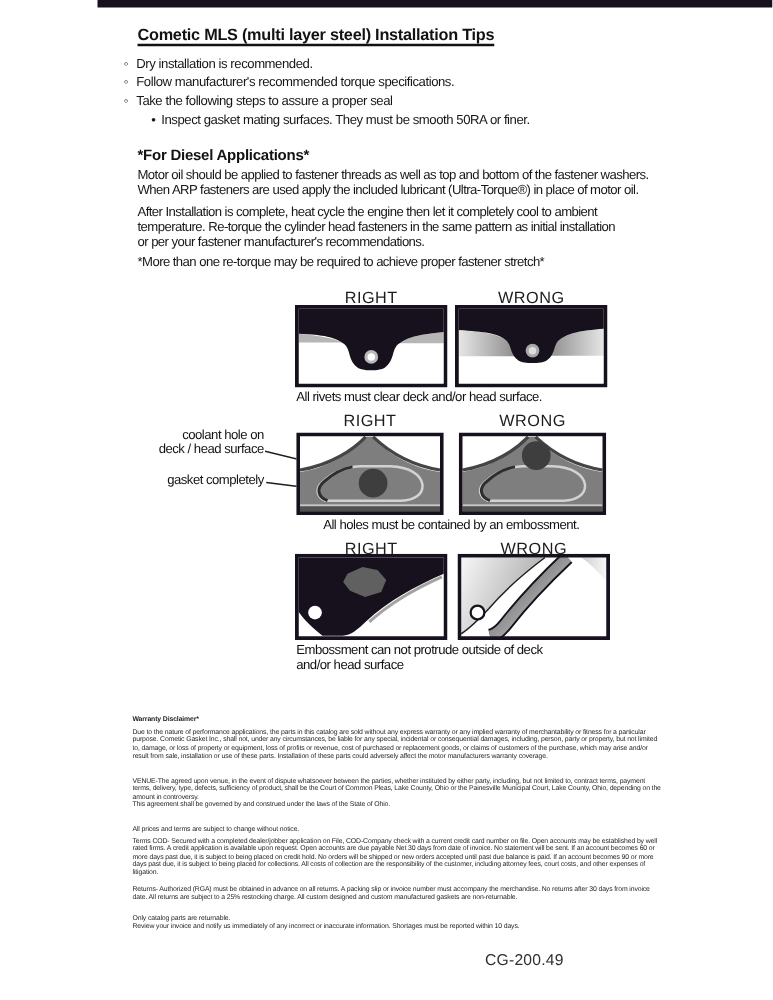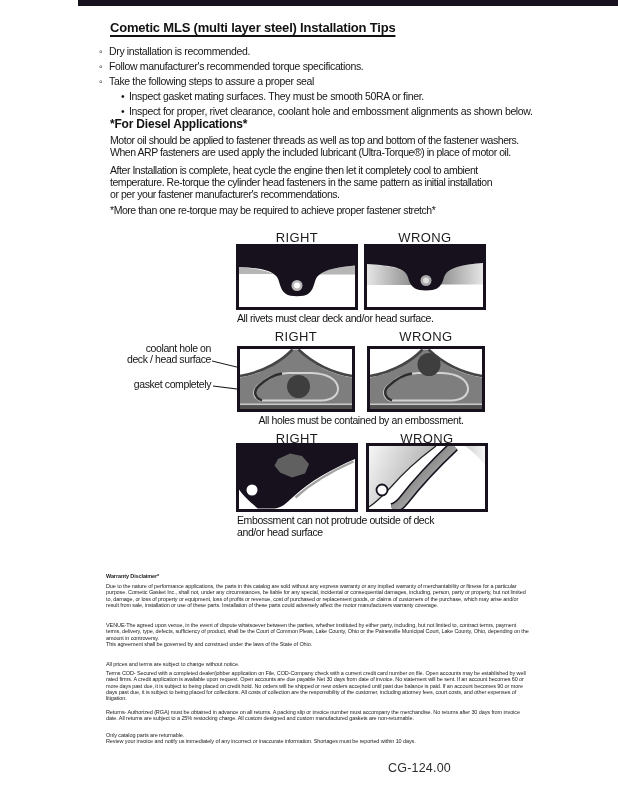--- a/index.html
+++ b/index.html
@@ -56,21 +56,20 @@
 
 <div class="abs top-bar"></div>
 
 <h1 class="abs title">Cometic MLS (multi layer steel) Installation Tips</h1>
 
 <div class="abs tips">
   <div class="tip l1"><span class="m">◦</span><span>Dry installation is recommended.</span></div>
   <div class="tip l1"><span class="m">◦</span><span>Follow manufacturer's recommended torque specifications.</span></div>
   <div class="tip l1"><span class="m">◦</span><span>Take the following steps to assure a proper seal</span></div>
   <div class="tip l2"><span class="m">•</span><span>Inspect gasket mating surfaces.  They must be smooth 50RA or finer.</span></div>
-  <div class="tip l2"><span class="m">•</span><span>Inspect for proper, rivet clearance, coolant hole and embossment alignments as shown below.</span></div>
 </div>
 
 <div class="abs diesel-heading">*For Diesel Applications*</div>
 <div class="abs para p1">Motor oil should be applied to fastener threads as well as top and bottom of the fastener washers.
 When ARP fasteners are used apply the included lubricant (Ultra-Torque®) in place of motor oil.</div>
 <div class="abs para p2">After Installation is complete, heat cycle the engine then let it completely cool to ambient
 temperature. Re-torque the cylinder head fasteners in the same pattern as initial installation
 or per your fastener manufacturer's recommendations.</div>
 <div class="abs para note">*More than one re-torque may be required to achieve proper fastener stretch*</div>
 
@@ -205,13 +204,13 @@
 <div class="abs fp fp-h">Warranty Disclaimer*</div>
 <div class="abs fp fp1">Due to the nature of performance applications, the parts in this catalog are sold without any express warranty or any implied warranty of merchantability or fitness for a particular purpose.  Cometic Gasket Inc., shall not, under any circumstances, be liable for any special, incidental or consequential damages, including, person, party or property, but not limited to, damage, or loss of property or equipment, loss of profits or revenue, cost of purchased or replacement goods, or claims of customers of the purchase, which may arise and/or result from sale, installation or use of these parts.  Installation of these parts could adversely affect the motor manufacturers warranty coverage.</div>
 <div class="abs fp fp2">VENUE-The agreed upon venue, in the event of dispute whatsoever between the parties, whether instituted by either party, including, but not limited to, contract terms, payment terms, delivery, type, defects, sufficiency of product, shall be the Court of Common Pleas, Lake County, Ohio or the Painesville Municipal Court, Lake County, Ohio, depending on the amount in controversy.
 This agreement shall be governed by and construed under the laws of the State of Ohio.</div>
 <div class="abs fp fp3">All prices and terms are subject to change without notice.</div>
 <div class="abs fp fp4">Terms COD- Secured with a completed dealer/jobber application on File, COD-Company check with a current credit card number on file.  Open accounts may be established by well rated firms.  A credit application is available upon request.  Open accounts are due payable Net 30 days from date of invoice.  No statement will be sent.  If an account becomes 60 or more days past due, it is subject to being placed on credit hold.  No orders will be shipped or new orders accepted until past due balance is paid.  If an account becomes 90 or more days past due, it is subject to being placed for collections.  All costs of collection are the responsibility of the customer, including attorney fees, court costs, and other expenses of litigation.</div>
 <div class="abs fp fp5">Returns- Authorized (RGA) must be obtained in advance on all returns.  A packing slip or invoice number must accompany the merchandise.  No returns after 30 days from invoice date.  All returns are subject to a 25% restocking charge.  All custom designed and custom manufactured gaskets are non-returnable.</div>
 <div class="abs fp fp6">Only catalog parts are returnable.
 Review your invoice and notify us immediately of any incorrect or inaccurate information.  Shortages must be reported within 10 days.</div>
 
-<div class="abs code">CG-124.00</div>
+<div class="abs code">CG-200.49</div>
 
 </body></html>

